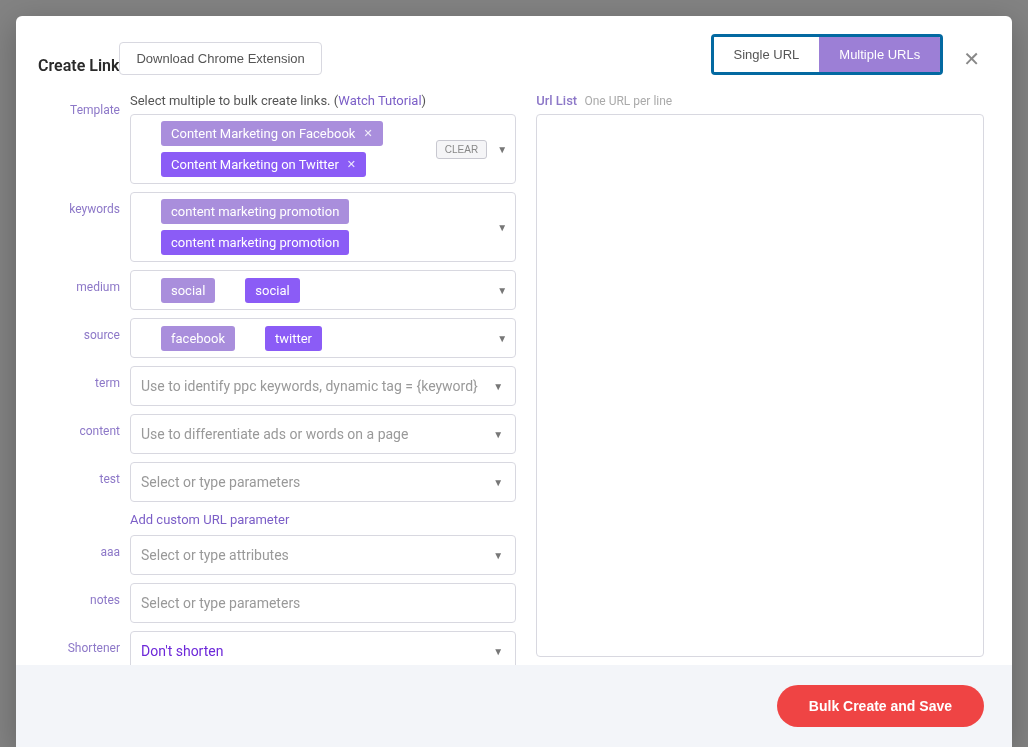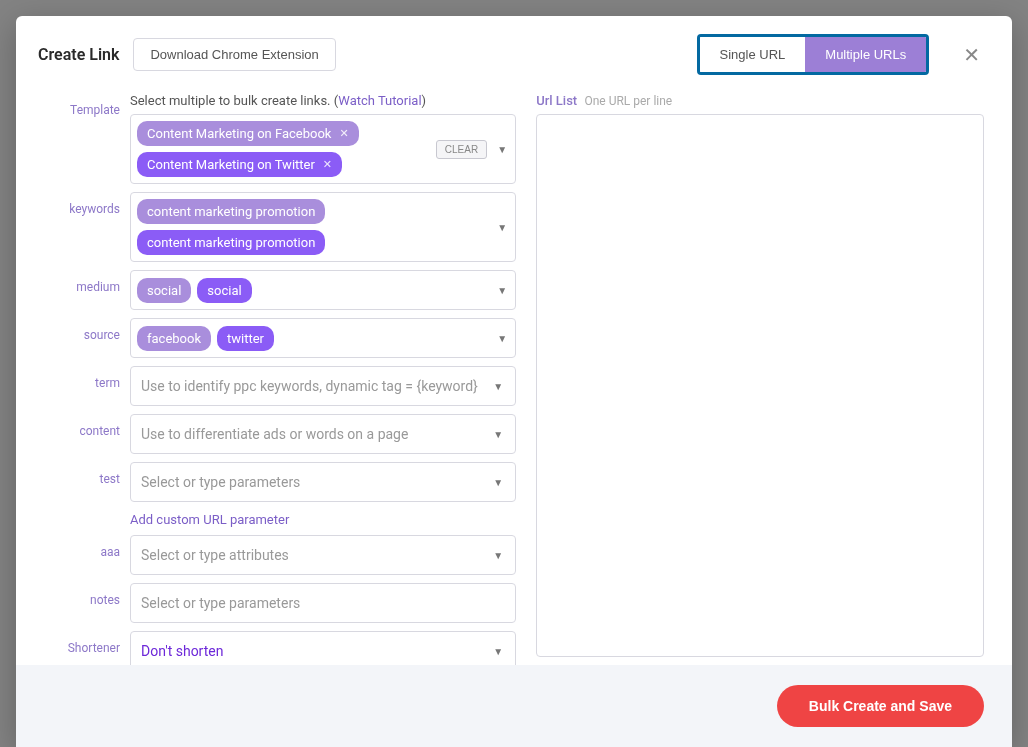--- a/index.html
+++ b/index.html
@@ -24,22 +24,21 @@
       bottom: 0;
       background: #fff;
       border-radius: 6px 6px 0 0;
       box-shadow: 0 8px 32px rgba(0,0,0,0.25);
       display: flex;
       flex-direction: column;
     }
     .modal-header {
       padding: 18px 24px 18px 22px;
       display: flex;
-      align-items: center;
-      gap: 14px;
+      align-items: flex-end;
     }
     .modal-title {
       font-size: 16px;
       font-weight: 600;
       color: #2a2a2a;
     }
     .btn-outline {
       border: 1px solid #d8d8e0;
       background: #fff;
       color: #555;
@@ -127,24 +126,25 @@
     .tags-wrap {
       display: flex;
       flex-wrap: wrap;
       gap: 6px;
       flex: 1;
     }
     .tag {
       display: inline-flex;
       align-items: center;
       padding: 5px 10px;
-      border-radius: 10px;
+      border-radius: 3px;
       font-size: 13px;
       color: #fff;
       gap: 8px;
+      margin-left: 24px;
     }
     .tag.purple { background: #a98edc; }
     .tag.teal { background: #8b5cf6; text-align: center; }
     .tag-x { font-size: 11px; opacity: 0.85; cursor: pointer; }
     .clear-btn {
       border: 1px solid #c8c8d0;
       background: #f5f5f7;
       color: #888;
       font-size: 10px;
       padding: 3px 8px;

